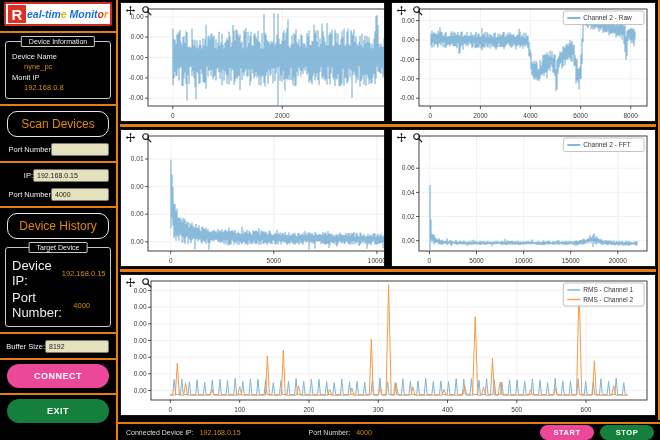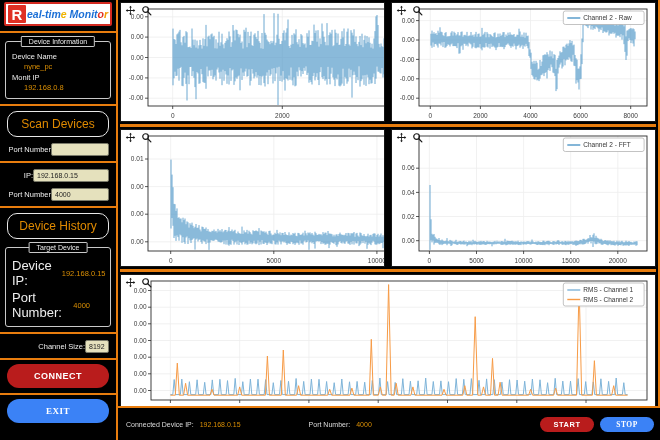--- a/index.html
+++ b/index.html
@@ -46,49 +46,49 @@
   .formrow{
     display:flex;align-items:center;justify-content:flex-end;
     margin:6px 7px 0 7px;flex:none;
   }
   .formrow label{color:#eee;font-size:7.5px;white-space:nowrap;}
   .formrow input{
     background:#e5e1bd;border:1px solid #7a7a6a;border-radius:2px;
     font-size:7px;height:13px;padding:0 3px;color:#222;box-sizing:border-box;
     font-family:"Liberation Sans",sans-serif;
   }
-  .in-60{width:58px;} .in-78{width:76px;} .in-48{width:24px;}
+  .in-60{width:58px;} .in-78{width:76px;} .in-48{width:64px;}
   .kv{display:flex;align-items:center;margin:2px 0 2px 2px;}
   .kv .k{color:#eee;font-size:13px;}
   .kv .v{color:#d98e04;font-size:7.5px;margin-left:10px;}
   .bigbtn{
     margin:4px 7px 0 7px;border-radius:12px;color:#fff;font-weight:bold;
     font-size:9px;text-align:center;padding:7px 0;cursor:pointer;flex:none;letter-spacing:.5px;
   }
-  .green{background:#b91c1c;} .redorange{background:#3b82f6;font-family:Liberation Serif, serif;}
+  .green{background:#ec4899;} .redorange{background:#15803d;}
 
   
   .main{flex:1;position:relative;background:#000;height:440px;}
   .charts{
     position:absolute;left:0;top:0;right:0;height:420px;
     display:flex;flex-direction:column;box-sizing:border-box;
     border-right:2px solid #e87d0e;padding:2px 2px 0 2px;
   }
   .chart-row{display:flex;gap:6px;flex:none;}
   .row-1{height:120px;} .row-2{height:138px;} .row-3{height:142px;}
   .rowdiv{height:3px;background:#e87d0e;margin:2px 0;flex:none;}
   .panel{position:relative;flex:1;background:#fff;overflow:hidden;border:1px solid #151515;box-sizing:border-box;}
   .tools{position:absolute;top:2px;left:4px;display:flex;gap:5px;z-index:3;}
   .tool{display:block;cursor:pointer;}
   .tool svg{width:11px;height:11px;display:block;}
   .panel svg.plot{display:block;}
 
   
   .statusbar{
-    position:absolute;left:0;right:0;bottom:0;height:34px;background:#000;
+    position:absolute;left:0;right:0;bottom:0;height:18px;background:#000;
     border-top:2px solid #e87d0e;display:flex;align-items:center;box-sizing:border-box;
   }
   .statusbar .sl{color:#ddd;font-size:7px;margin-left:8px;}
   .statusbar .sv{color:#d98e04;font-size:7px;margin-left:6px;}
   .statusbar .gap{width:60px;}
   .spacer{flex:1;}
   .sbtn{
     width:54px;text-align:center;border-radius:9px;color:#fff;font-weight:bold;
     font-size:7.5px;padding:3px 0;margin-right:6px;cursor:pointer;letter-spacing:.5px;
   }
@@ -148,21 +148,21 @@
       </div>
       <div class="kv">
         <span class="k">Port Number:</span>
         <span class="v">4000</span>
       </div>
     </div>
 
     <div class="hdiv"></div>
 
     <div class="formrow">
-      <label>Channel Size:</label>
+      <label>Buffer Size:</label>
       <input class="in-48" type="text" readonly="" value="8192" style="">
     </div>
 
     <div class="hdiv"></div>
 
     <div class="bigbtn green">CONNECT</div>
 
     <div class="hdiv"></div>
 
     <div class="bigbtn redorange">EXIT</div>

